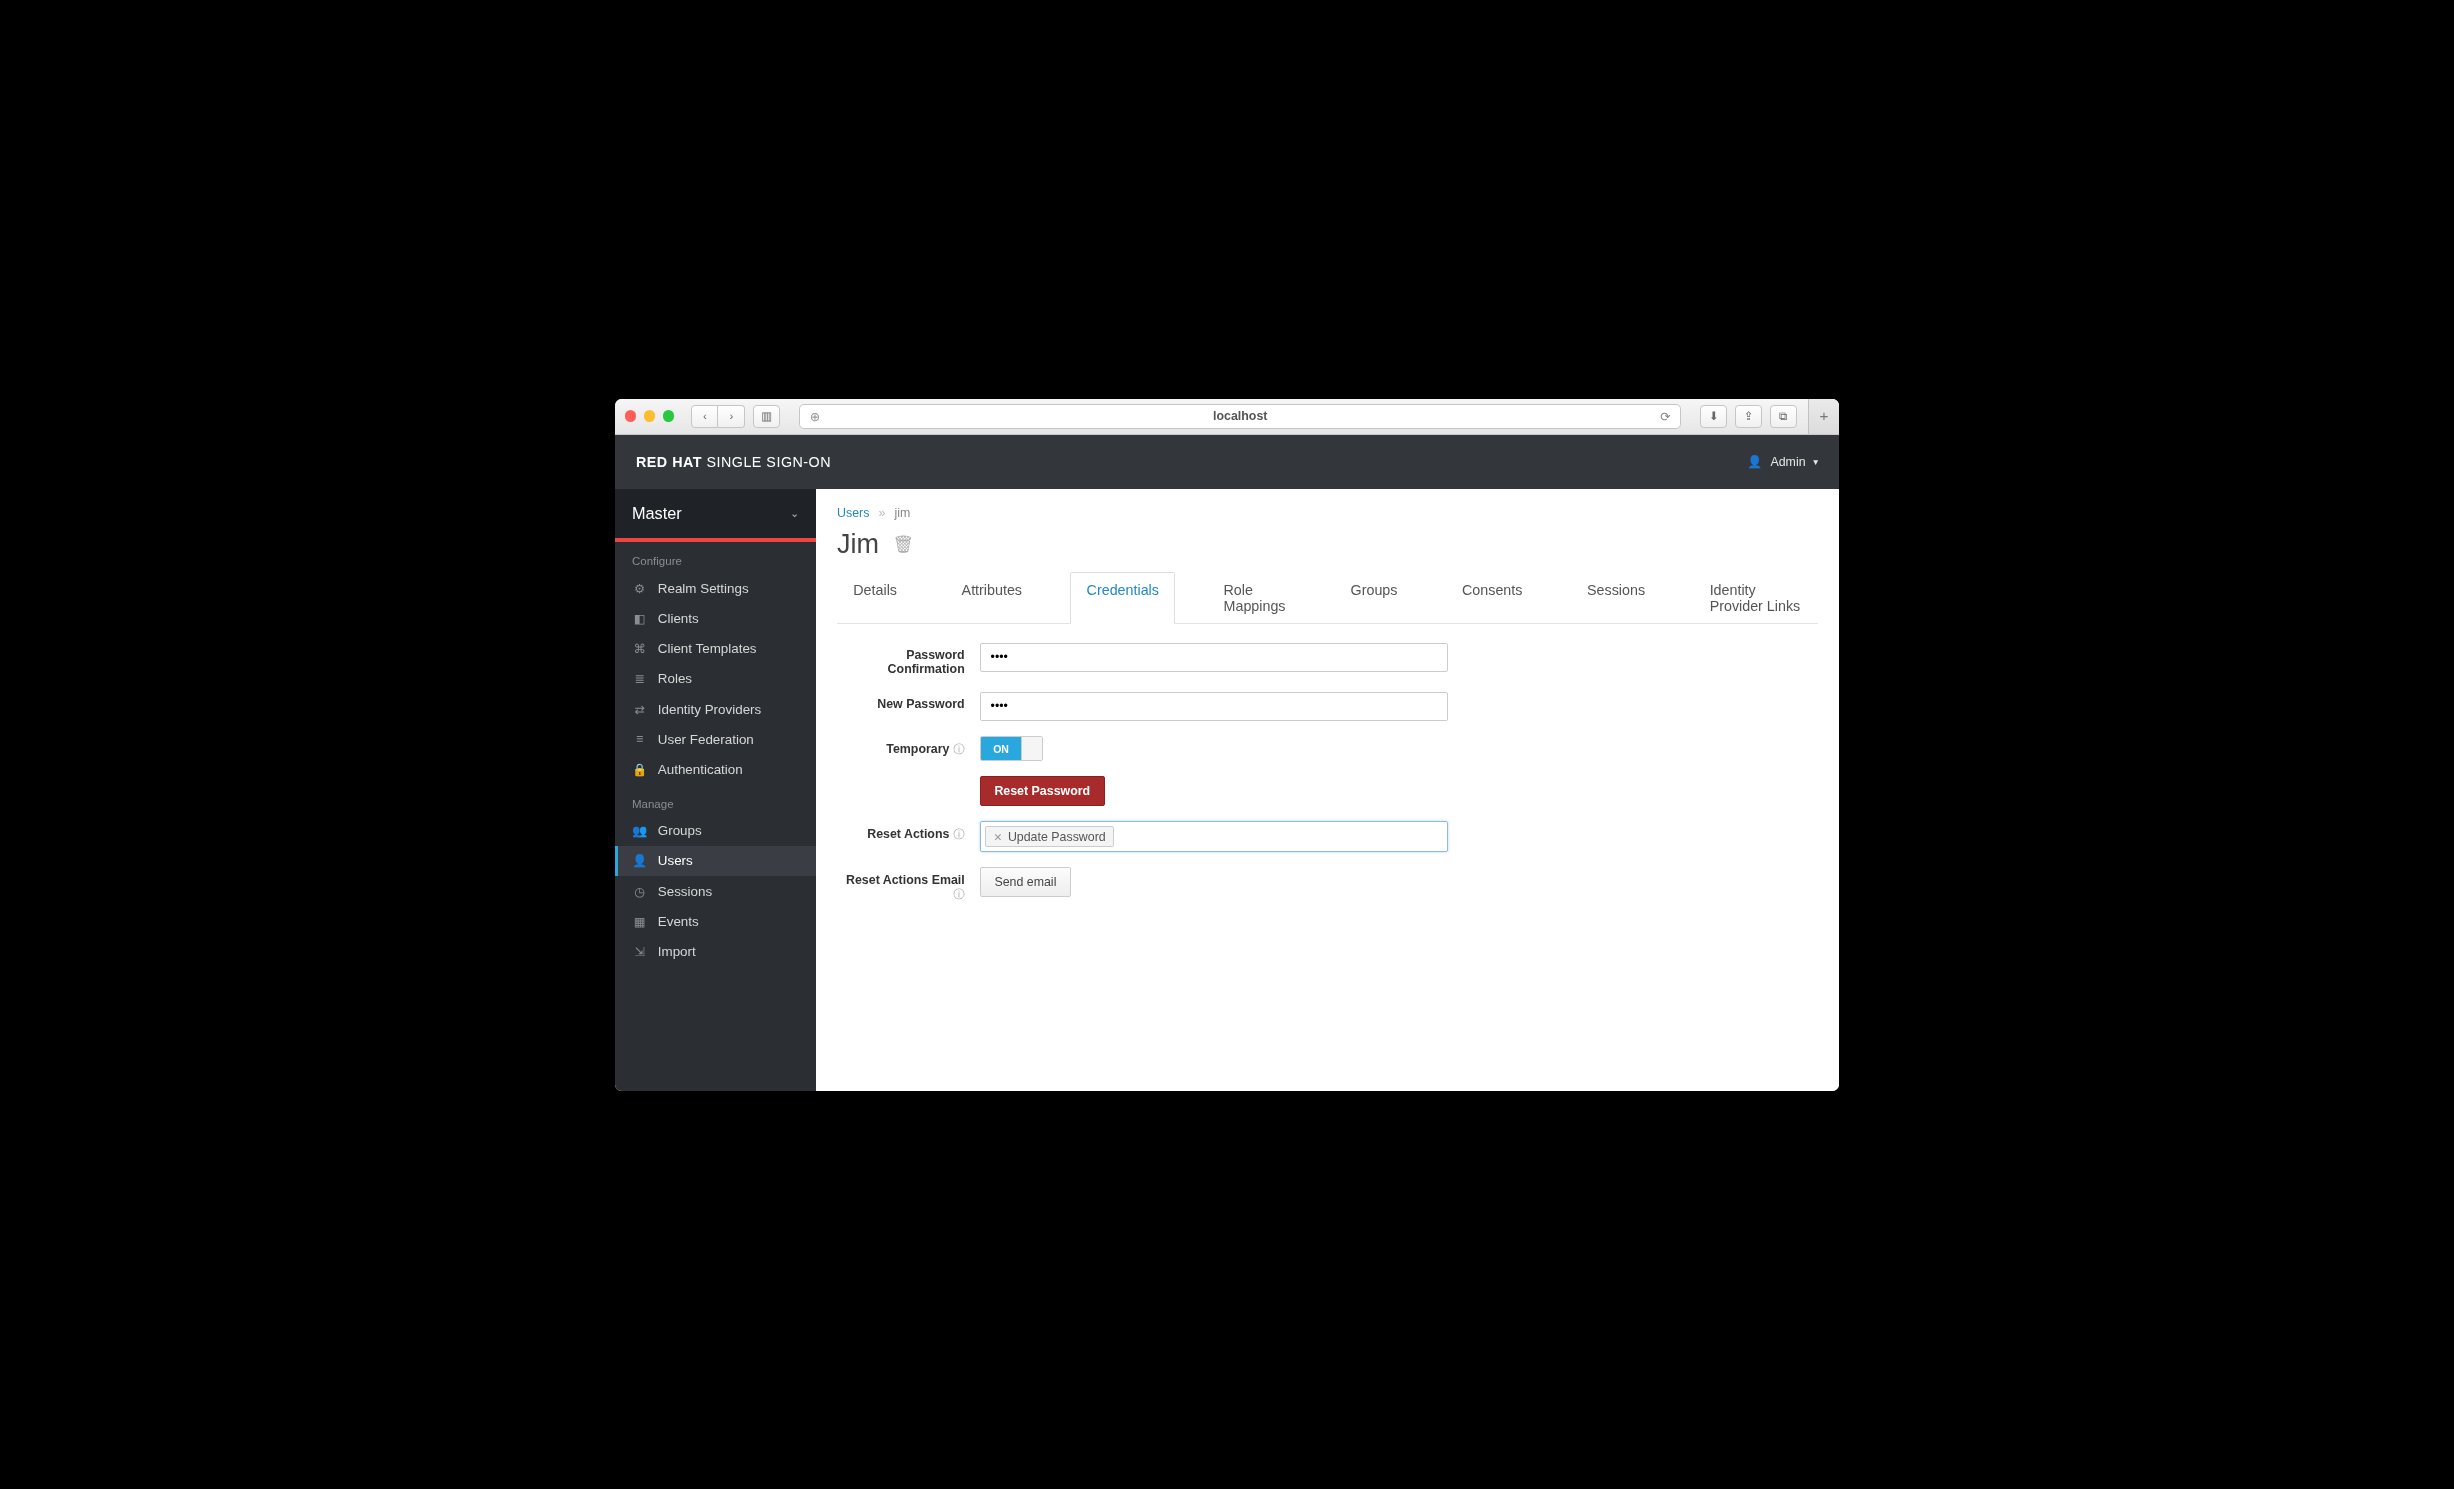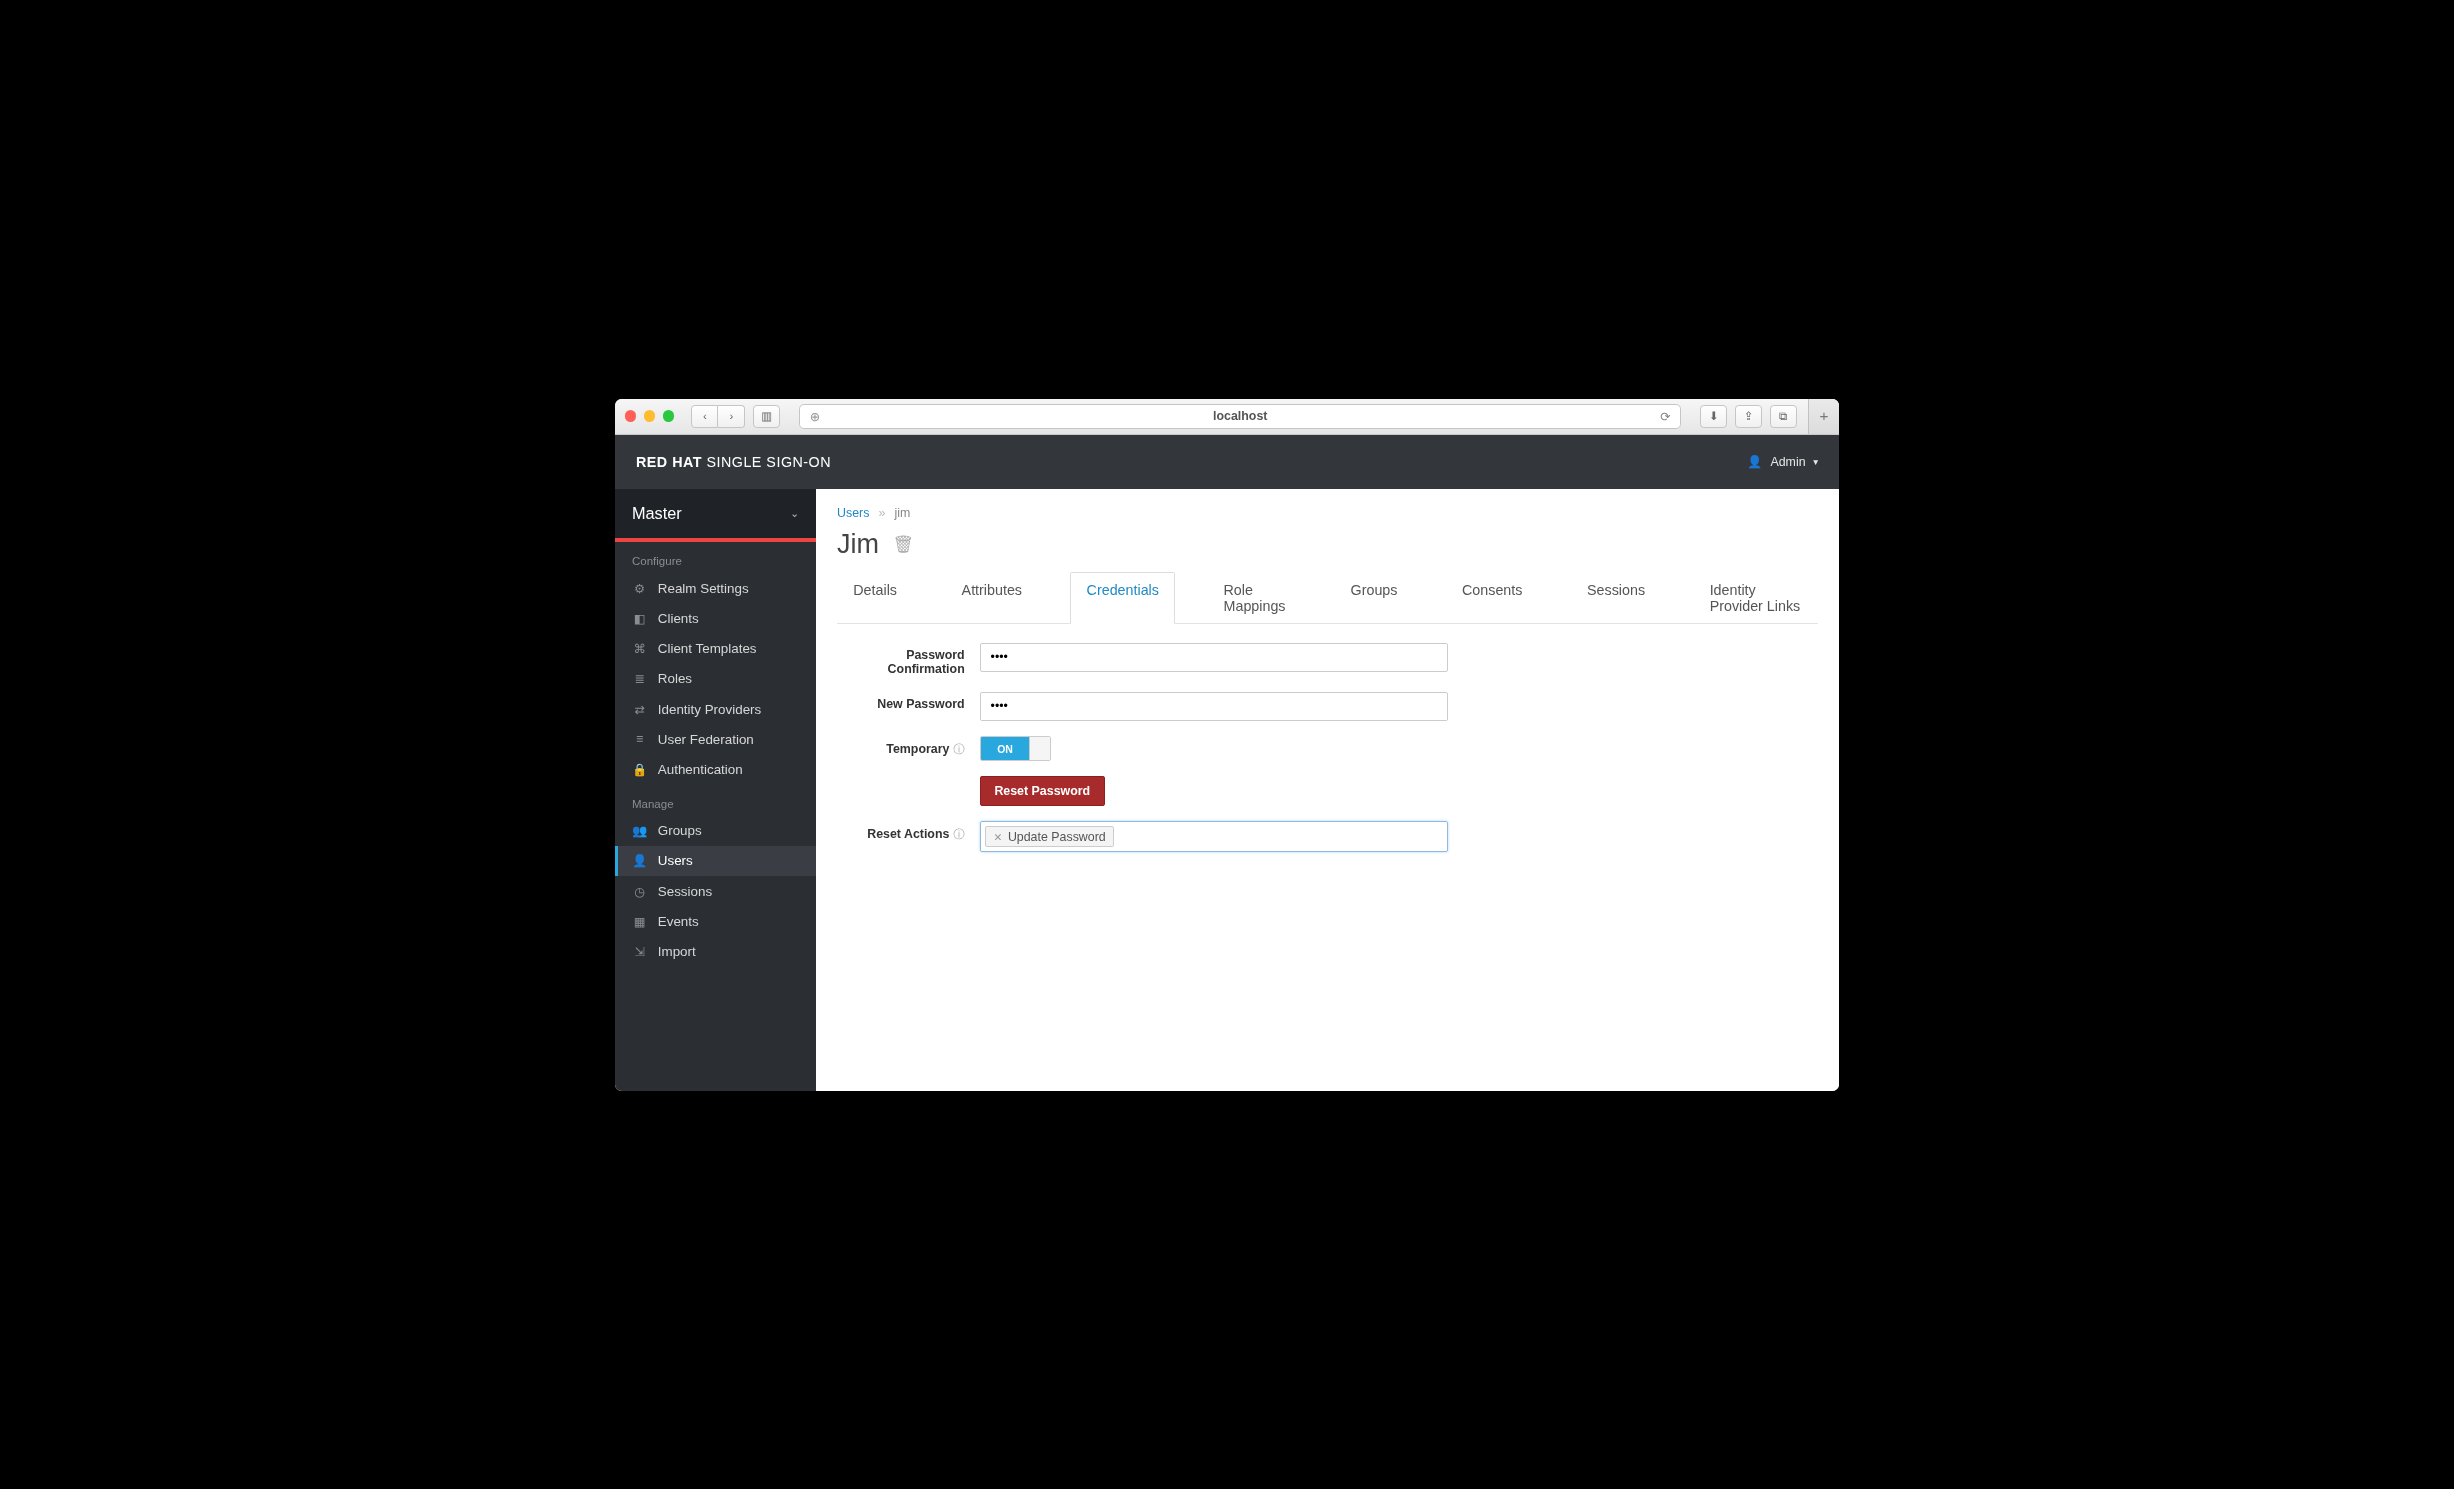--- a/index.html
+++ b/index.html
@@ -120,21 +120,21 @@
     width:143px; text-align:right; padding-right:15.3px; padding-top:5.7px;
     font-size:12.4px; font-weight:600; color:#333;
   }
   .help{color:#aaa; font-size:11.5px; margin-left:3.8px; font-weight:normal;}
   .form-control{
     width:468px; height:29px; border:1px solid #ccc; border-radius:1.9px;
     padding:0 9.6px; font-size:12.4px; background:#fff;
   }
 
   .toggle{
-    display:inline-flex; width:71px; height:25px; border:1px solid #ccc; border-radius:1.9px; overflow:hidden;
+    display:inline-flex; width:63px; height:25px; border:1px solid #ccc; border-radius:1.9px; overflow:hidden;
     font-size:10.5px; font-weight:bold;
   }
   .toggle .on{flex:1;background:#29a7df;color:#fff;display:flex;align-items:center;justify-content:center;}
   .toggle .knob{width:21px;background:#f5f5f5;border-left:1px solid #ccc;}
 
   .btn{
     display:inline-block; padding:6.7px 13.4px; font-size:12.4px;
     border:1px solid #ccc; border-radius:1.9px; background:linear-gradient(#fcfcfc,#eee);
     color:#444; cursor:pointer;
   }
@@ -312,17 +312,23 @@
           <span>Reset Actions</span><span class="help">ⓘ</span>
         </div>
         <div class="tag-input">
           <span class="tag">
             <span class="x">✕</span>
             <span>Update Password</span>
           </span>
         </div>
       </div>
 
+      <div class="form-row">
+        <div class="form-label">
+          <span>Reset Actions Email</span><br><span class="help">ⓘ</span>
+        </div>
+        <button class="btn">Send email</button>
+      </div>
 
     </div>
   </div>
 </div>
 
 
 </body></html>

